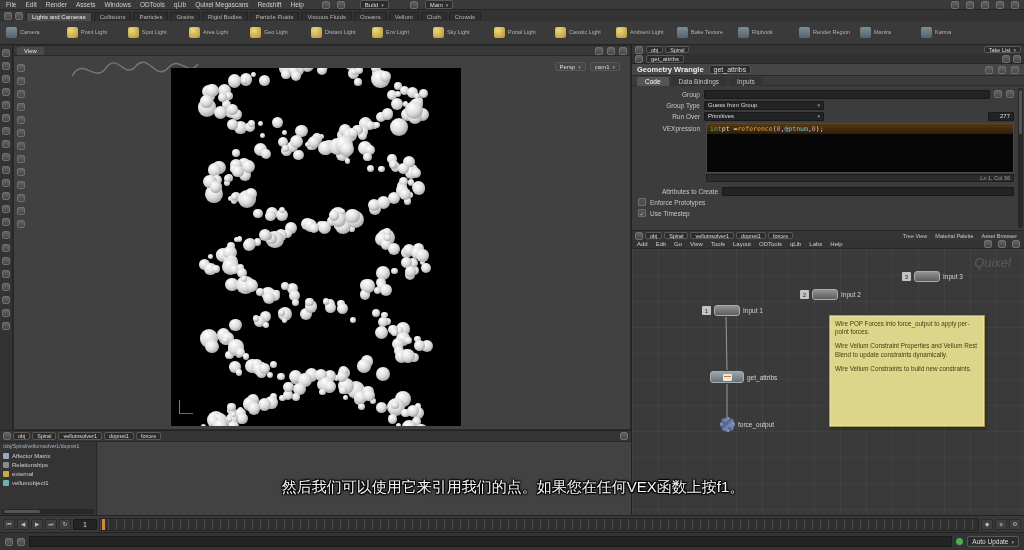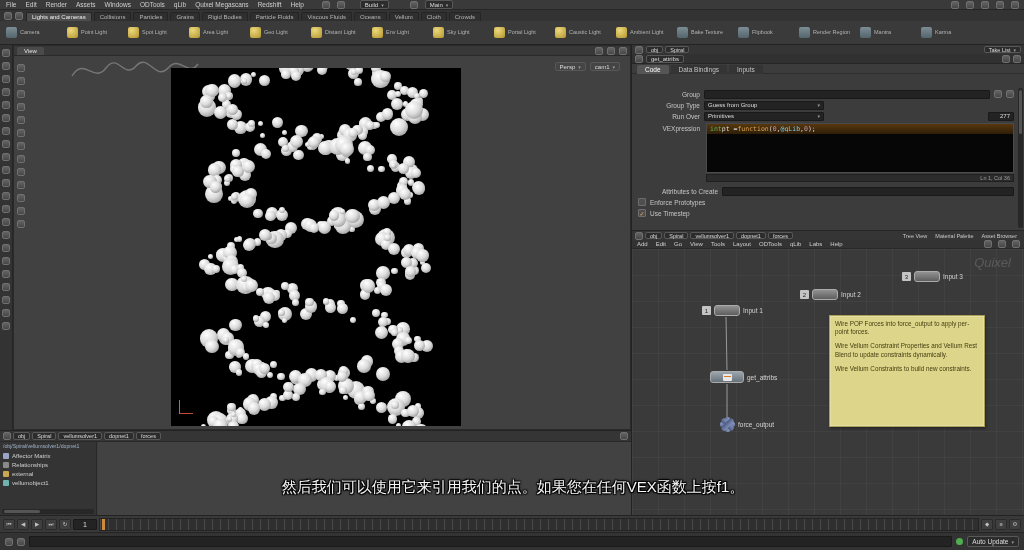--- a/index.html
+++ b/index.html
@@ -654,20 +654,28 @@
           <span class="chev">▾</span>
         </span>
     </div>
     <div class="row" style="height:10px;background:#313131;padding:0 3px;gap:3px;border-bottom:1px solid #262626;">
       <span class="ico sm"></span>
       <span class="pill" style="height:8px">get_attribs</span>
       <span style="flex:1"></span>
       <span class="ico sm"></span>
       <span class="ico sm"></span>
     </div>
+    <div class="row" style="height:12px;background:#464646;padding:0 5px;gap:5px;border-bottom:1px solid #2a2a2a;">
+      <span style="font-size:7.5px;font-weight:bold;color:#eee">Geometry Wrangle</span>
+      <span style="font-size:7px;color:#ddd;background:#2c2c2c;border:1px solid #555;border-radius:2px;padding:0 4px">get_attribs</span>
+      <span style="flex:1"></span>
+      <span class="ico sm"></span>
+      <span class="ico sm"></span>
+      <span class="ico sm"></span>
+    </div>
     <div class="row wtabs" style="height:10px;background:#3c3c3c;padding:1px 5px 0 5px;gap:2px;border-bottom:1px solid #2e2e2e;">
       <div class="row" style="gap:2px">
           <span class="wtab">Code</span>
           <span class="wtab">Data Bindings</span>
           <span class="wtab">Inputs</span>
         </div>
     </div>
 
     <div class="row" style="position:absolute;left:0;top:44px;width:388px;height:10px;padding:0 6px;gap:4px;">
       <span class="lbl" style="width:62px">Group</span>
@@ -692,25 +700,25 @@
       <div class="fld" style="width:26px;justify-content:flex-end">
           <span>277</span>
         </div>
     </div>
 
     <span class="lbl abs" style="left:6px;top:80px;width:62px">VEXpression</span>
     <div class="abs" style="left:74px;top:78px;width:308px;height:50px;background:#060606;border:1px solid #4a4a4a;">
       <div class="row codefont" style="height:10px;padding:0 3px;font-size:6.5px;background:linear-gradient(#57380f,#2e1e08);">
           <span style="color: rgb(93, 183, 93);">int </span>
           <span style="color: rgb(216, 216, 216);">pt = </span>
-          <span style="color: rgb(220, 164, 85);">function</span>
+          <span style="color: rgb(220, 164, 85);">reference</span>
           <span style="color: rgb(216, 216, 216);">(</span>
           <span style="color: rgb(195, 147, 176);">0</span>
           <span style="color: rgb(216, 216, 216);">, </span>
-          <span style="color: rgb(127, 196, 222);">@qLib</span>
+          <span style="color: rgb(127, 196, 222);">@ptnum</span>
           <span style="color: rgb(216, 216, 216);">, </span>
           <span style="color: rgb(195, 147, 176);">0</span>
           <span style="color: rgb(216, 216, 216);">);</span>
         </div>
     </div>
     <div class="abs row" style="left:74px;top:129px;width:308px;height:8px;background:#2c2c2c;border:1px solid #1f1f1f;justify-content:flex-end;padding:0 3px;">
       <span style="font-size:5.5px;color:#9a9a9a">Ln 1, Col 36</span>
     </div>
 
     <div class="row" style="position:absolute;left:0;top:141px;width:388px;height:10px;padding:0 6px;gap:4px;">

